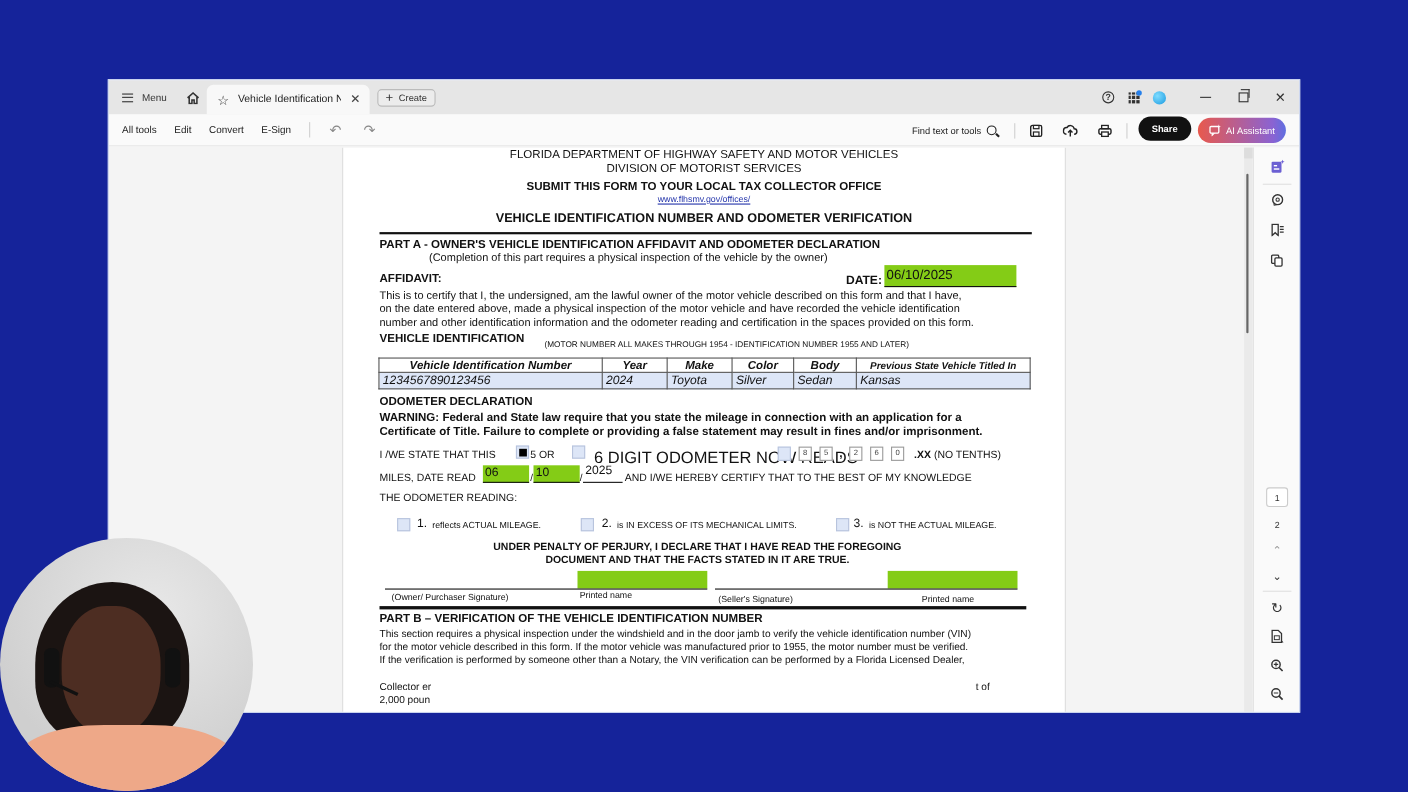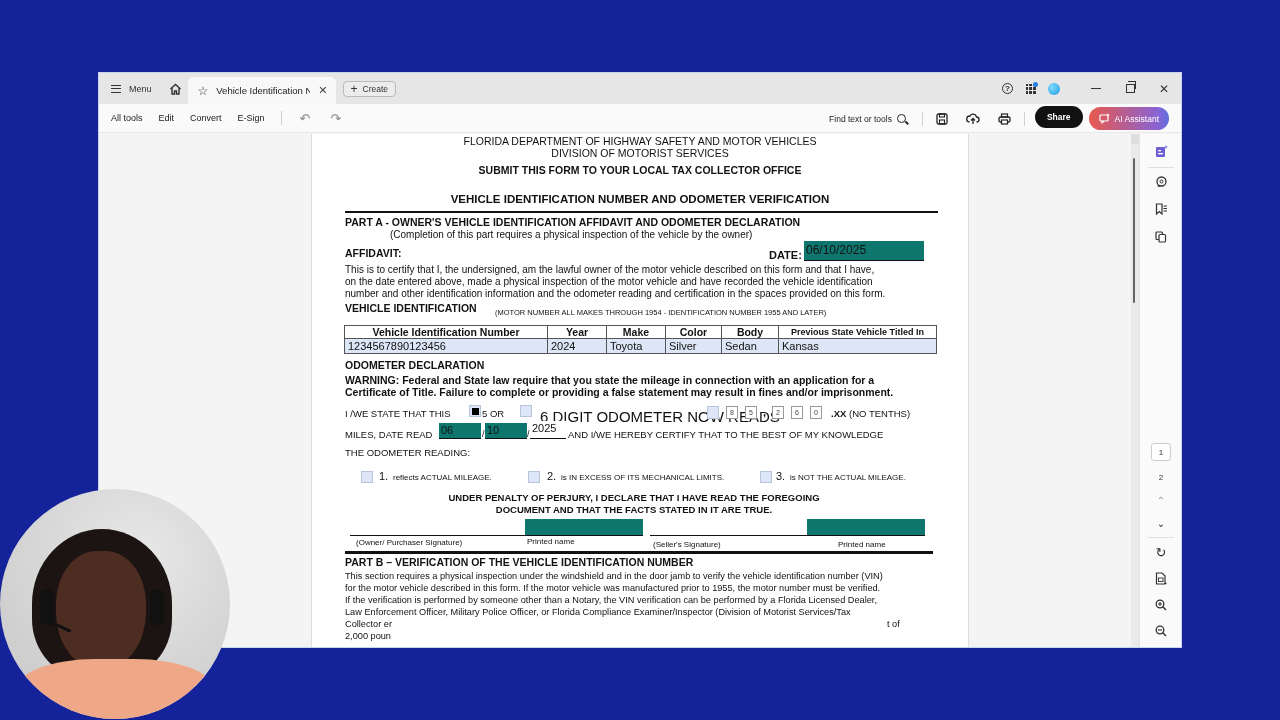--- a/index.html
+++ b/index.html
@@ -58,27 +58,27 @@
   .page-num { position: absolute; left: 11px; width: 20px; height: 18px; font-size: 8px; display: flex; align-items: center; justify-content: center; color: #333; cursor: pointer; }
   .page-num.active { border: 1px solid #ccc; border-radius: 3px; background: #fff; }
   .rail-sep { position: absolute; left: 8px; width: 26px; border-top: 1px solid #e0e0e0; }
 
   
   .c { position: absolute; left: 0; width: 100%; text-align: center; }
   .fnt { font-size: 10.5px; }
   .t { position: absolute; white-space: nowrap; }
   .b { font-weight: bold; }
   .rule { position: absolute; left: 33px; width: 593px; background: #111; }
-  .field { position: absolute; background: #0f766e; font-size: 11px; color: #111; padding-left: 2px; }
+  .field { position: absolute; background: #84cc16; font-size: 11px; color: #111; padding-left: 2px; }
   .chk { position: absolute; width: 12px; height: 12px; background: #dde6f7; border: 1px solid #b8c4dd; cursor: pointer; }
   .digit { position: absolute; width: 12px; height: 13px; border: 1px solid #999; background: #fff; font-size: 7px; display: flex; align-items: center; justify-content: center; color: #444; }
   .digit.blank { background: #dde6f7; border-color: #b8c4dd; }
 
   table.vin { position: absolute; left: 32px; top: 191px; width: 593px; border-collapse: collapse; }
-  table.vin th, table.vin td { border: 1px solid #555; font-size: 10.5px; padding: 0 3px; text-align: left; }
+  table.vin th, table.vin td { border: 1px solid #555; font-size: 10.5px; padding: 0 3px; text-align: left; font-style: italic; }
   table.vin th { font-weight: bold; text-align: center; height: 13px; line-height: 12px; }
   table.vin th.small { font-size: 9px; margin-left: 31px; }
   table.vin td { background: #dde6f7; height: 15px; font-size: 11px; }
 
   .webcam { position: absolute; left: 0; top: 489px; width: 230px; height: 230px; border-radius: 50%; overflow: hidden; background: radial-gradient(circle at 60% 30%, #e8e8e8, #cfcfcf 70%); }
   .hair { position: absolute; left: 32px; top: 40px; width: 140px; height: 150px; background: #1b1412; border-radius: 50% 50% 40% 40%; }
   .face { position: absolute; left: 56px; top: 62px; width: 90px; height: 118px; background: #4d2d22; border-radius: 45% 45% 48% 48%; }
   .shirt { position: absolute; left: 15px; top: 170px; width: 200px; height: 80px; background: #eea888; border-radius: 40% 40% 0 0; }
   .headset { position: absolute; left: 40px; top: 100px; width: 14px; height: 36px; background: #111; border-radius: 6px; }
   .headset.r { left: 150px; }
@@ -186,20 +186,21 @@
         <span>AI Assistant</span>
       </div>
     </div>
   </div>
 
   <div class="doc-area">
     <div class="page">
       <div class="c fnt" style="top:1px;">FLORIDA DEPARTMENT OF HIGHWAY SAFETY AND MOTOR VEHICLES</div>
       <div class="c fnt" style="top:13px;">DIVISION OF MOTORIST SERVICES</div>
       <div class="c fnt b" style="top:30px;">SUBMIT THIS FORM TO YOUR LOCAL TAX COLLECTOR OFFICE</div>
+      <div class="c" style="top:43px; font-size:8px; color:#2233aa; text-decoration:underline;">www.flhsmv.gov/offices/</div>
       <div class="c b" style="top:59px; font-size:11.5px;">VEHICLE IDENTIFICATION NUMBER AND ODOMETER VERIFICATION</div>
       <div class="rule" style="top:77px; height:2px;"></div>
 
       <div class="t b fnt" style="left:33px; top:82px;">PART A - OWNER'S VEHICLE IDENTIFICATION AFFIDAVIT AND ODOMETER DECLARATION</div>
       <div class="t" style="left:78px; top:95px; font-size:10px;">(Completion of this part requires a physical inspection of the vehicle by the owner)</div>
       <div class="t b fnt" style="left:33px; top:113px;">AFFIDAVIT:</div>
       <div class="t b" style="left:457px; top:115px; font-size:11px;">DATE:</div>
       <div class="field" style="left:492px; top:107px; width:120px; height:20px; font-size:12px; line-height:18px; border-bottom:1.5px solid #111;">06/10/2025</div>
       <div class="t" style="left:33px; top:130px; font-size:10px;">This is to certify that I, the undersigned, am the lawful owner of the motor vehicle described on this form and that I have,</div>
       <div class="t" style="left:33px; top:154px; font-size:10px;">number and other identification information and the odometer reading and certification in the spaces provided on this form.</div>
@@ -280,21 +281,20 @@
       <div class="t" style="left:44px; top:404px; font-size:8px;">(Owner/ Purchaser Signature)</div>
       <div class="t" style="left:215px; top:403px; font-size:8px;">Printed name</div>
       <div class="t" style="left:341px; top:406px; font-size:8px;">(Seller's Signature)</div>
       <div class="t" style="left:526px; top:406px; font-size:8px;">Printed name</div>
 
       <div class="rule" style="top:417px; height:3px; left:33px; width:588px;"></div>
       <div class="t" style="left:33px; top:437px; font-size:9.2px;">This section requires a physical inspection under the windshield and in the door jamb to verify the vehicle identification number (VIN)</div>
       <div class="t b fnt" style="left:33px; top:422px;">PART B – VERIFICATION OF THE VEHICLE IDENTIFICATION NUMBER</div>
       <div class="t" style="left:33px; top:449px; font-size:9.2px;">for the motor vehicle described in this form. If the motor vehicle was manufactured prior to 1955, the motor number must be verified.</div>
       <div class="t" style="left:33px; top:461px; font-size:9.2px;">If the verification is performed by someone other than a Notary, the VIN verification can be performed by a Florida Licensed Dealer,</div>
-      <div class="t" style="left:33px; top:473px; font-size:9.2px;">Law Enforcement Officer, Military Police Officer, or Florida Compliance Examiner/Inspector (Division of Motorist Services/Tax</div>
       <div class="t" style="left:33px; top:485px; font-size:9.2px;">Collector er</div>
       <div class="t" style="left:575px; top:485px; font-size:9.2px;">t of</div>
       <div class="t" style="left:33px; top:497px; font-size:9.2px;">2,000 poun</div>
     </div>
 
     <div class="scrollbar" style="right:0;">
       <div class="scroll-top"></div>
       <div class="scroll-thumb"></div>
     </div>
 

